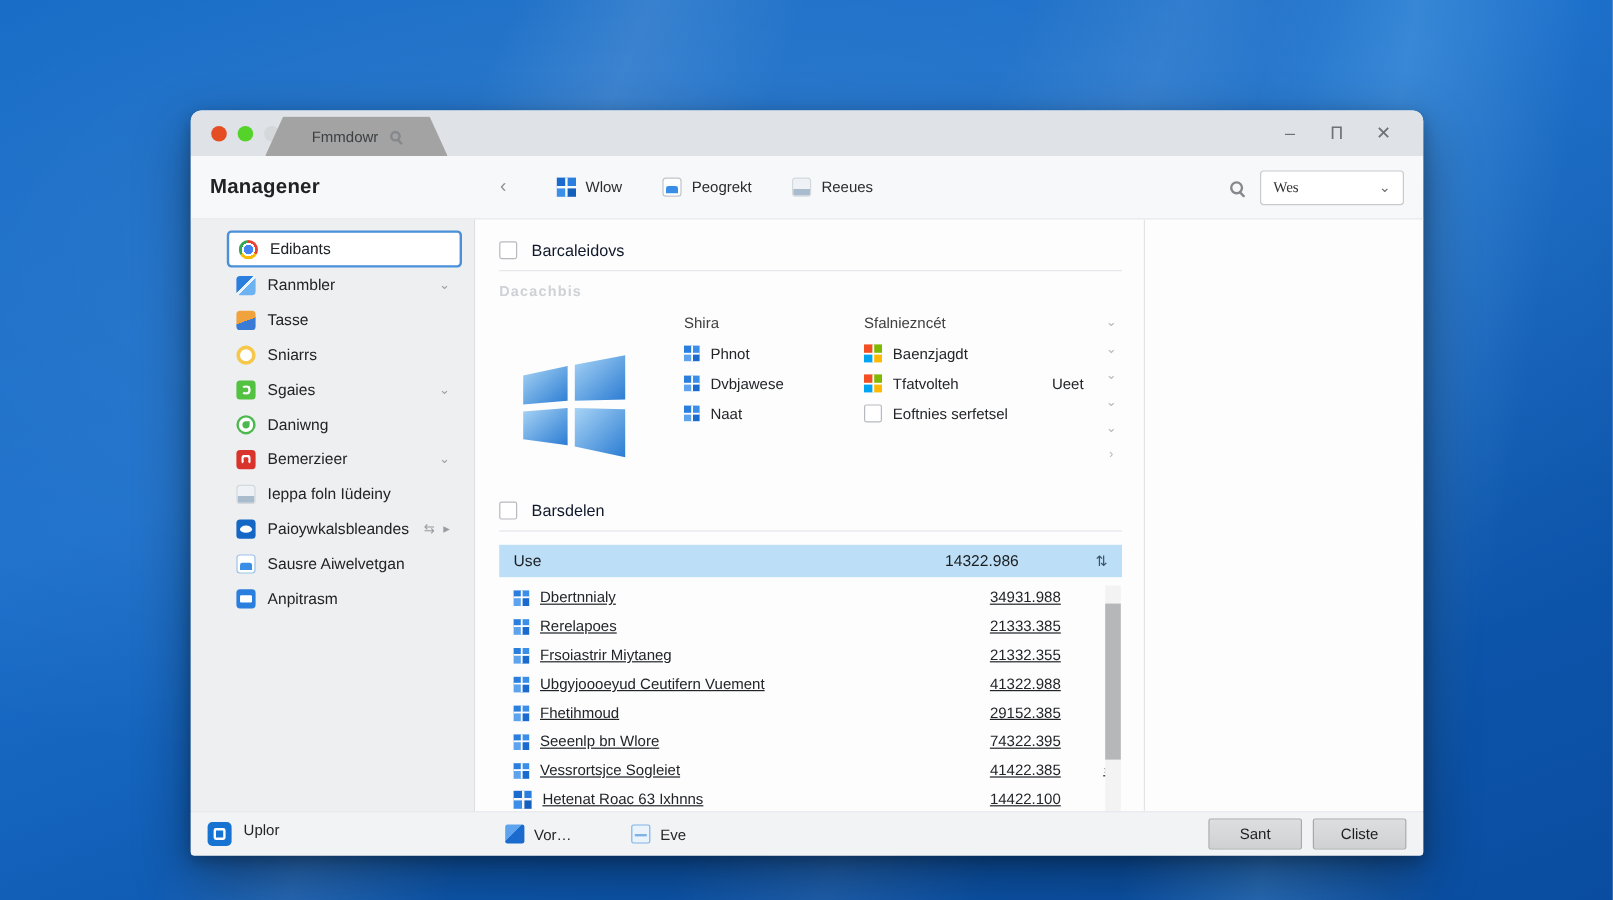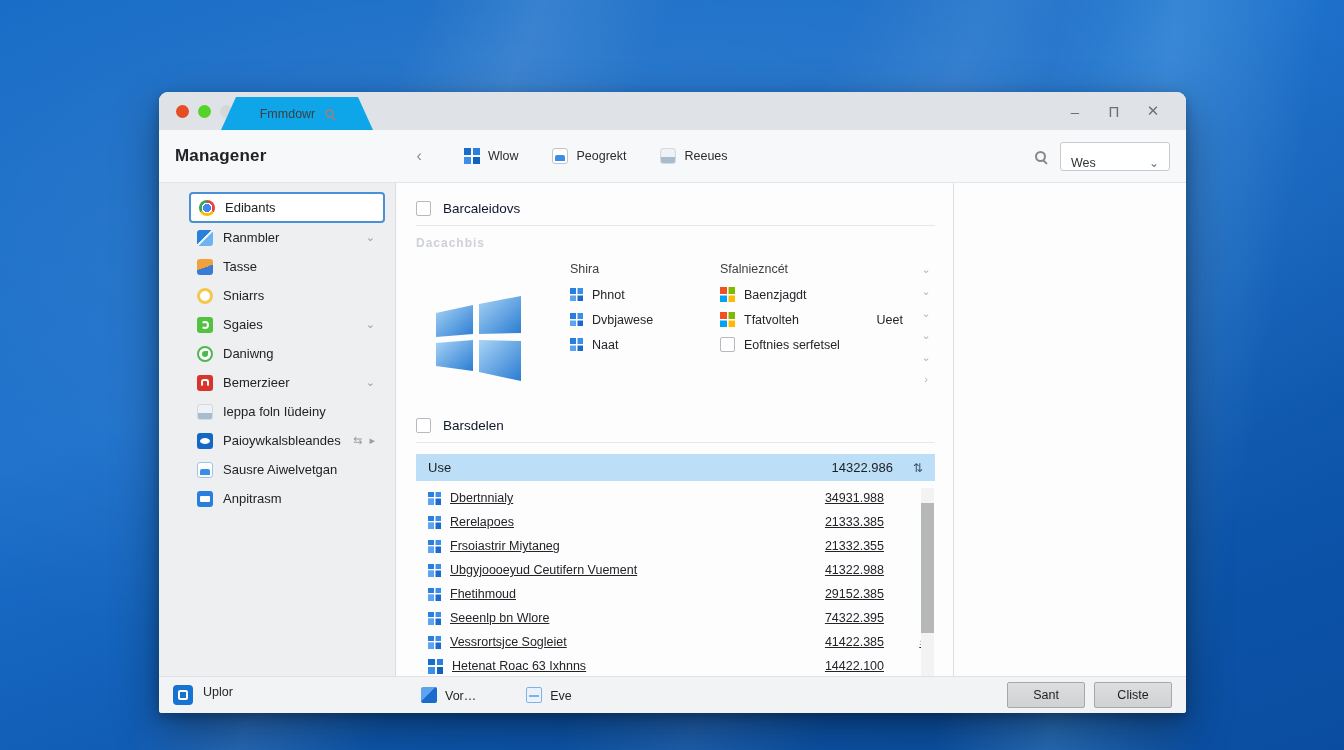--- a/index.html
+++ b/index.html
@@ -23,37 +23,37 @@
     background:#fbfcfc; display:flex; flex-direction:column;
   }
 
   
   .tabstrip { height:38px; background:#dfe3e7; border-radius:9px 9px 0 0;
     position:relative; display:flex; align-items:center; flex:0 0 auto; }
   .lights { display:flex; gap:9px; margin-left:17px; }
   .light { width:13px; height:13px; border-radius:50%; }
   .light.r { background:#e54e22; } .light.g { background:#56d32b; } .light.x { background:#d5d8da; }
   .tab { position:absolute; left:62px; top:5px; height:33px; width:152px;
-    background:#0ea5e9; clip-path:polygon(0 100%, 15px 0, calc(100% - 15px) 0, 100% 100%);
+    background:#a3a3a3; clip-path:polygon(0 100%, 15px 0, calc(100% - 15px) 0, 100% 100%);
     display:flex; align-items:center; justify-content:center; gap:10px;
     font-size:12.5px; color:#3c4043; }
   .winctl { margin-left:auto; display:flex; gap:13px; margin-right:20px; }
   .ctl { width:26px; height:26px; display:flex; align-items:center; justify-content:center;
     color:#6d7175; font-size:15px; cursor:default; }
 
   
   .hdr { height:53px; background:#f7f8f9; border-bottom:1px solid #e3e5e8;
     display:flex; align-items:center; flex:0 0 auto; padding:0 16px; }
   .hdr-title { font-size:17px; font-weight:bold; color:#202225; letter-spacing:.2px; }
   .hdr-back { margin-left:150px; color:#8b8e92; font-size:16px; }
   .tbar { display:flex; align-items:center; gap:34px; margin-left:42px; }
   .titem { display:flex; align-items:center; gap:8px; font-size:12.5px; color:#2a2c2e; }
   .hdr-right { margin-left:auto; display:flex; align-items:center; gap:14px; }
-  .drop { width:110px; height:29px; border:1px solid #c7cace; background:#fff; border-radius:3px;
-    display:flex; align-items:flex-end; padding:0 10px; font-size:12.5px; color:#333; }
+  .drop { width:120px; height:29px; border:1px solid #c7cace; background:#fff; border-radius:3px;
+    display:flex; align-items:center; padding:0 10px; font-size:12.5px; color:#333;font-family:Liberation Serif, serif; }
   .drop .dchev { margin-left:auto; color:#6f7276; font-size:12px; }
 
   
   .mag { width:11px; height:11px; border:2px solid #85888c; border-radius:50%; position:relative; flex:0 0 auto; }
   .mag::after { content:""; position:absolute; width:2px; height:6px; background:#85888c;
     transform:rotate(-45deg); bottom:-5px; right:-2px; border-radius:1px; }
   .mag.small { width:9px; height:9px; }
 
   
   .w4 { width:16px; height:16px; flex:0 0 auto; background:
@@ -114,21 +114,21 @@
   .col1 { width:150px; }
   .col2 { flex:1; min-width:0; }
   .colhead { font-size:12.5px; color:#404040; height:26px; display:flex; align-items:center; }
   .citem { height:25px; display:flex; align-items:center; gap:9px; font-size:12.5px; color:#232528; }
   .citem .rval { margin-left:auto; margin-right:14px; }
   .chevcol { width:18px; display:flex; flex-direction:column; gap:11px; padding-top:8px; align-items:center; }
   .chevcol span { color:#b4b7bb; font-size:11px; line-height:1; }
 
   .sec2 { margin-top:10px; }
   .hl-row { margin-top:11px; height:27px; background:#bcdff7; display:flex; align-items:center;
-    padding:0 12px; font-size:13px; color:#1c1e20; }
+    padding:0 12px; font-size:13px; color:#1c1e20;gap:44px; }
   .hl-row .val { margin-left:auto; }
   .hl-row .sorticon { width:30px; text-align:right; color:#3d5166; font-size:12px; }
   .rows { position:relative; margin-top:5px; }
   .trow { height:24px; display:flex; align-items:center; gap:9px; padding:0 12px; font-size:12.5px; color:#222427;text-decoration:underline; }
   .trow .val { margin-left:auto; }
   .trow .arr { width:30px; text-align:right; color:#9a9da1; font-size:11px; }
   .sbar { position:absolute; right:1px; top:2px; bottom:2px; width:13px; background:#f3f3f4; }
   .sbar .thumb { position:absolute; top:15px; left:0; width:13px; height:130px; background:#b5b7b9; }
 
   

